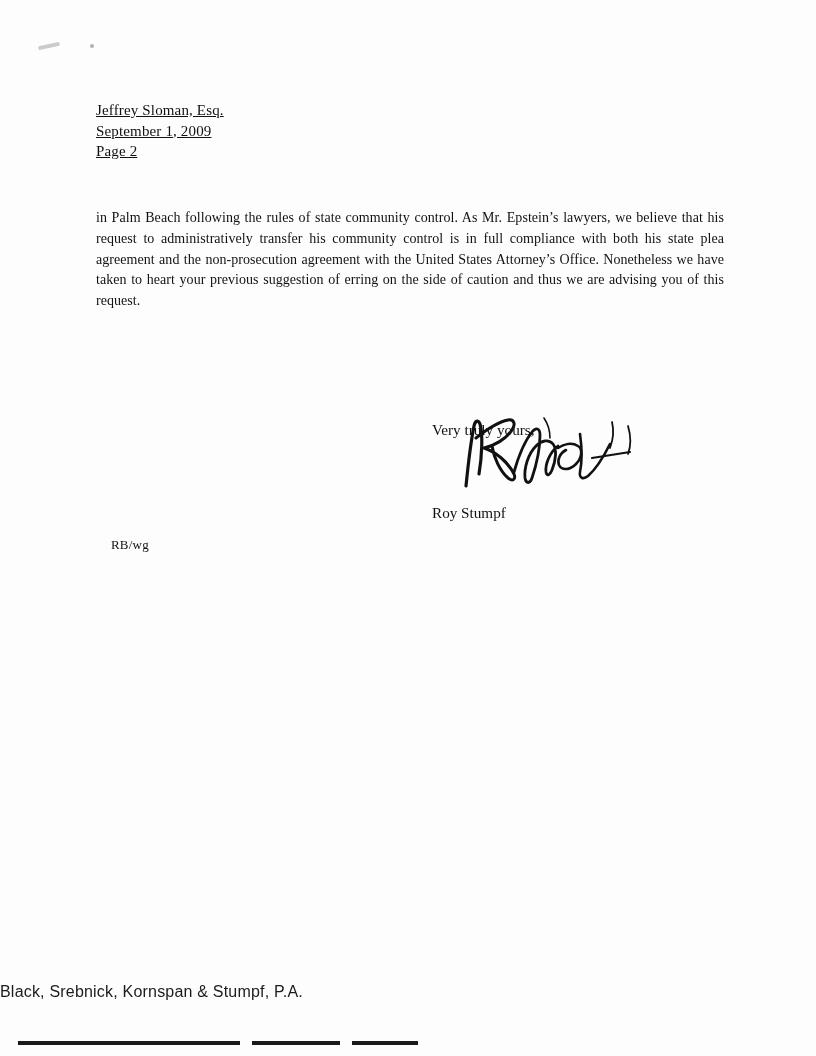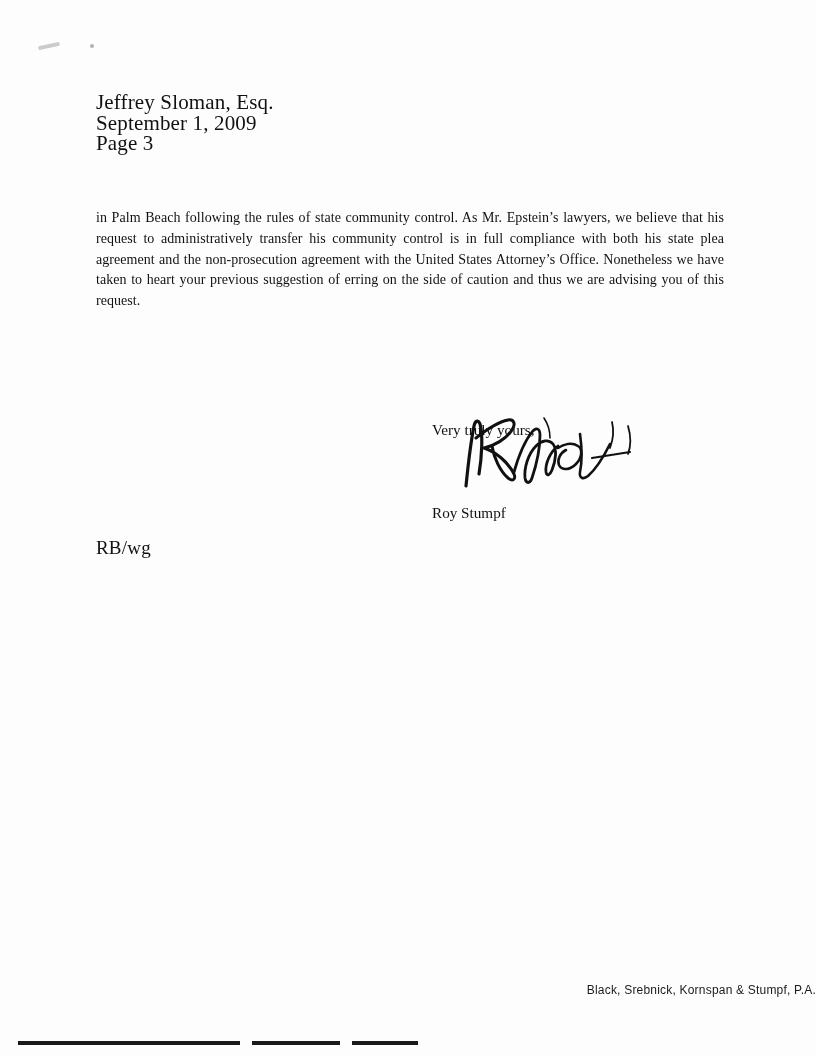--- a/index.html
+++ b/index.html
@@ -41,24 +41,25 @@
     width: 4px;
     height: 4px;
     background: #9d9d9d;
     border-radius: 50%;
     opacity: .8;
   }
 
   .letterhead-block {
     position: absolute;
     left: 96px;
-    top: 92px;
-    font-size: 21px;
+    top: 100px;
+    font-size: 15px;
     line-height: 20.5px;
     letter-spacing: .15px;
+    text-decoration: underline;
   }
   .letterhead-block div { white-space: nowrap; }
 
   .body-block {
     position: absolute;
     left: 96px;
     top: 208px;
     width: 628px;
     font-size: 14px;
     line-height: 20.8px;
@@ -88,33 +89,33 @@
     position: absolute;
     left: 452px;
     top: 408px;
     width: 210px;
     height: 90px;
     pointer-events: none;
   }
 
   .initials {
     position: absolute;
-    left: 96px;
+    left: 111px;
     top: 537px;
-    font-size: 19px;
+    font-size: 13px;
     letter-spacing: .2px;
   }
 
   .footer-firm {
     position: absolute;
     left: 0;
     right: 0;
     top: 983px;
-    text-align: right;
-    font-size: 12px;
+    text-align: left;
+    font-size: 16px;
     color: #1b1b1b;
     letter-spacing: .2px;
     font-family: "Liberation Sans", sans-serif;
   }
 
   
   .edge-bar {
     position: absolute;
     height: 4px;
     background: #1a1a1a;
@@ -128,21 +129,21 @@
 <body>
 
 <div class="page">
 
   <div class="scan-mark-1"></div>
   <div class="scan-mark-2"></div>
 
   <div class="letterhead-block">
     <div>Jeffrey Sloman, Esq.</div>
     <div>September 1, 2009</div>
-    <div>Page 3</div>
+    <div>Page 2</div>
   </div>
 
   <div class="body-block">
     <p class="para">in Palm Beach following the rules of state community control.  As Mr. Epstein’s lawyers, we believe that his request to administratively transfer his community control is in full compliance with both his state plea agreement and the non-prosecution agreement with the United States Attorney’s Office.  Nonetheless we have taken to heart your previous suggestion of erring on the side of caution and thus we are advising you of this request.</p>
   </div>
 
   <div class="closing">
     <div class="valediction">Very truly yours,</div>
     <div class="signer">Roy Stumpf</div>
   </div>

